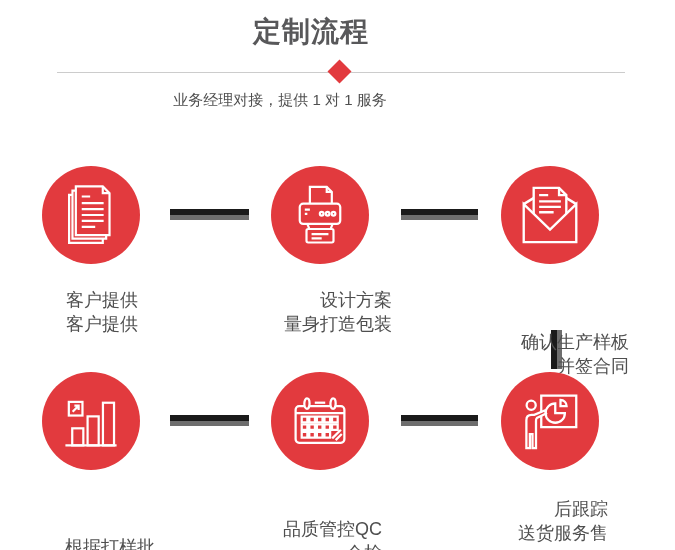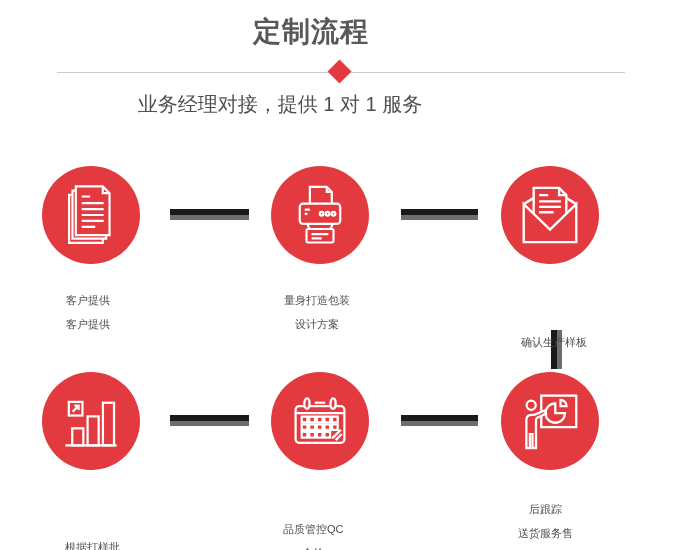--- a/index.html
+++ b/index.html
@@ -31,32 +31,32 @@
     background:var(--line-gray);
   }
   .diamond{
     position:absolute;left:331px;top:63px;width:17px;height:17px;
     background:var(--red);
     transform:rotate(45deg);
   }
   .subtitle{
     position:absolute;top:91px;left:0;width:560px;
     text-align:center;
-    font-size:20px;color:var(--text-gray);
+    font-size:15px;color:var(--text-gray);
   }
   .circle{
     position:absolute;width:98px;height:98px;border-radius:50%;
     background:var(--red);
     display:flex;align-items:center;justify-content:center;
   }
   .circle svg{display:block;}
   .step-label{
     position:absolute;
-    font-size:11px;line-height:24px;color:var(--text-gray);
-    text-align:center;white-space:nowrap;
+    font-size:18px;line-height:24px;color:var(--text-gray);
+    text-align:right;white-space:nowrap;
   }
   .conn-h{
     position:absolute;height:11px;
     background:linear-gradient(180deg,var(--conn-dark) 0 52%,var(--conn-gray) 52% 100%);
   }
   .conn-v{
     position:absolute;width:11px;
     background:linear-gradient(90deg,var(--conn-dark) 0 55%,var(--conn-gray) 55% 100%);
   }
   
@@ -112,35 +112,36 @@
       <path class="ic" d="M14,29 H20 M14,34 H17"></path>
       <circle class="ic" cx="34" cy="34" r="2.2"></circle>
       <circle class="ic" cx="41" cy="34" r="2.2"></circle>
       <circle class="ic" cx="48" cy="34" r="2.2"></circle>
       <path class="ic" d="M17,46 L21,56 M47,46 L43,56"></path>
       <rect class="icf" x="16" y="52" width="32" height="16" rx="2"></rect>
       <path class="ic" d="M22,58 H42 M22,63 H34"></path>
     </svg>
   </div>
   <div class="step-label l2">
+    <div>设计方案</div>
     <div>量身打造包装</div>
-    <div>设计方案</div>
   </div>
 
   <div class="circle c3">
     <svg width="60" height="58" viewBox="0 0 64 64">
       <path class="ic" d="M3,20 L16,12 M61,20 L48,12"></path>
       <path class="icf" d="M14,46 V2 H42 L50,10 V46"></path>
       <path class="ic" d="M42,2 V10 H50"></path>
       <path class="ic" d="M20,10 H30 M20,17 H44 M20,23 H44 M20,29 H36"></path>
       <path class="icf" d="M3,20 L32,48 L61,20 V62 H3 Z"></path>
     </svg>
   </div>
   <div class="step-label l3">
     <div>确认生产样板</div>
+    <div>并签合同</div>
   </div>
 
   <div class="circle c4">
     <svg width="58" height="53" viewBox="0 0 68 62">
       <path class="ic" d="M4,59 H64"></path>
       <rect class="ic" x="12" y="39" width="13" height="20"></rect>
       <rect class="ic" x="30" y="25" width="13" height="34"></rect>
       <rect class="ic" x="48" y="9" width="13" height="50"></rect>
       <rect class="icf" x="8" y="8" width="16" height="16"></rect>
       <path class="ic" d="M12.5,19.5 L19,13 M14.5,12.5 H19.5 V17.5"></path>

